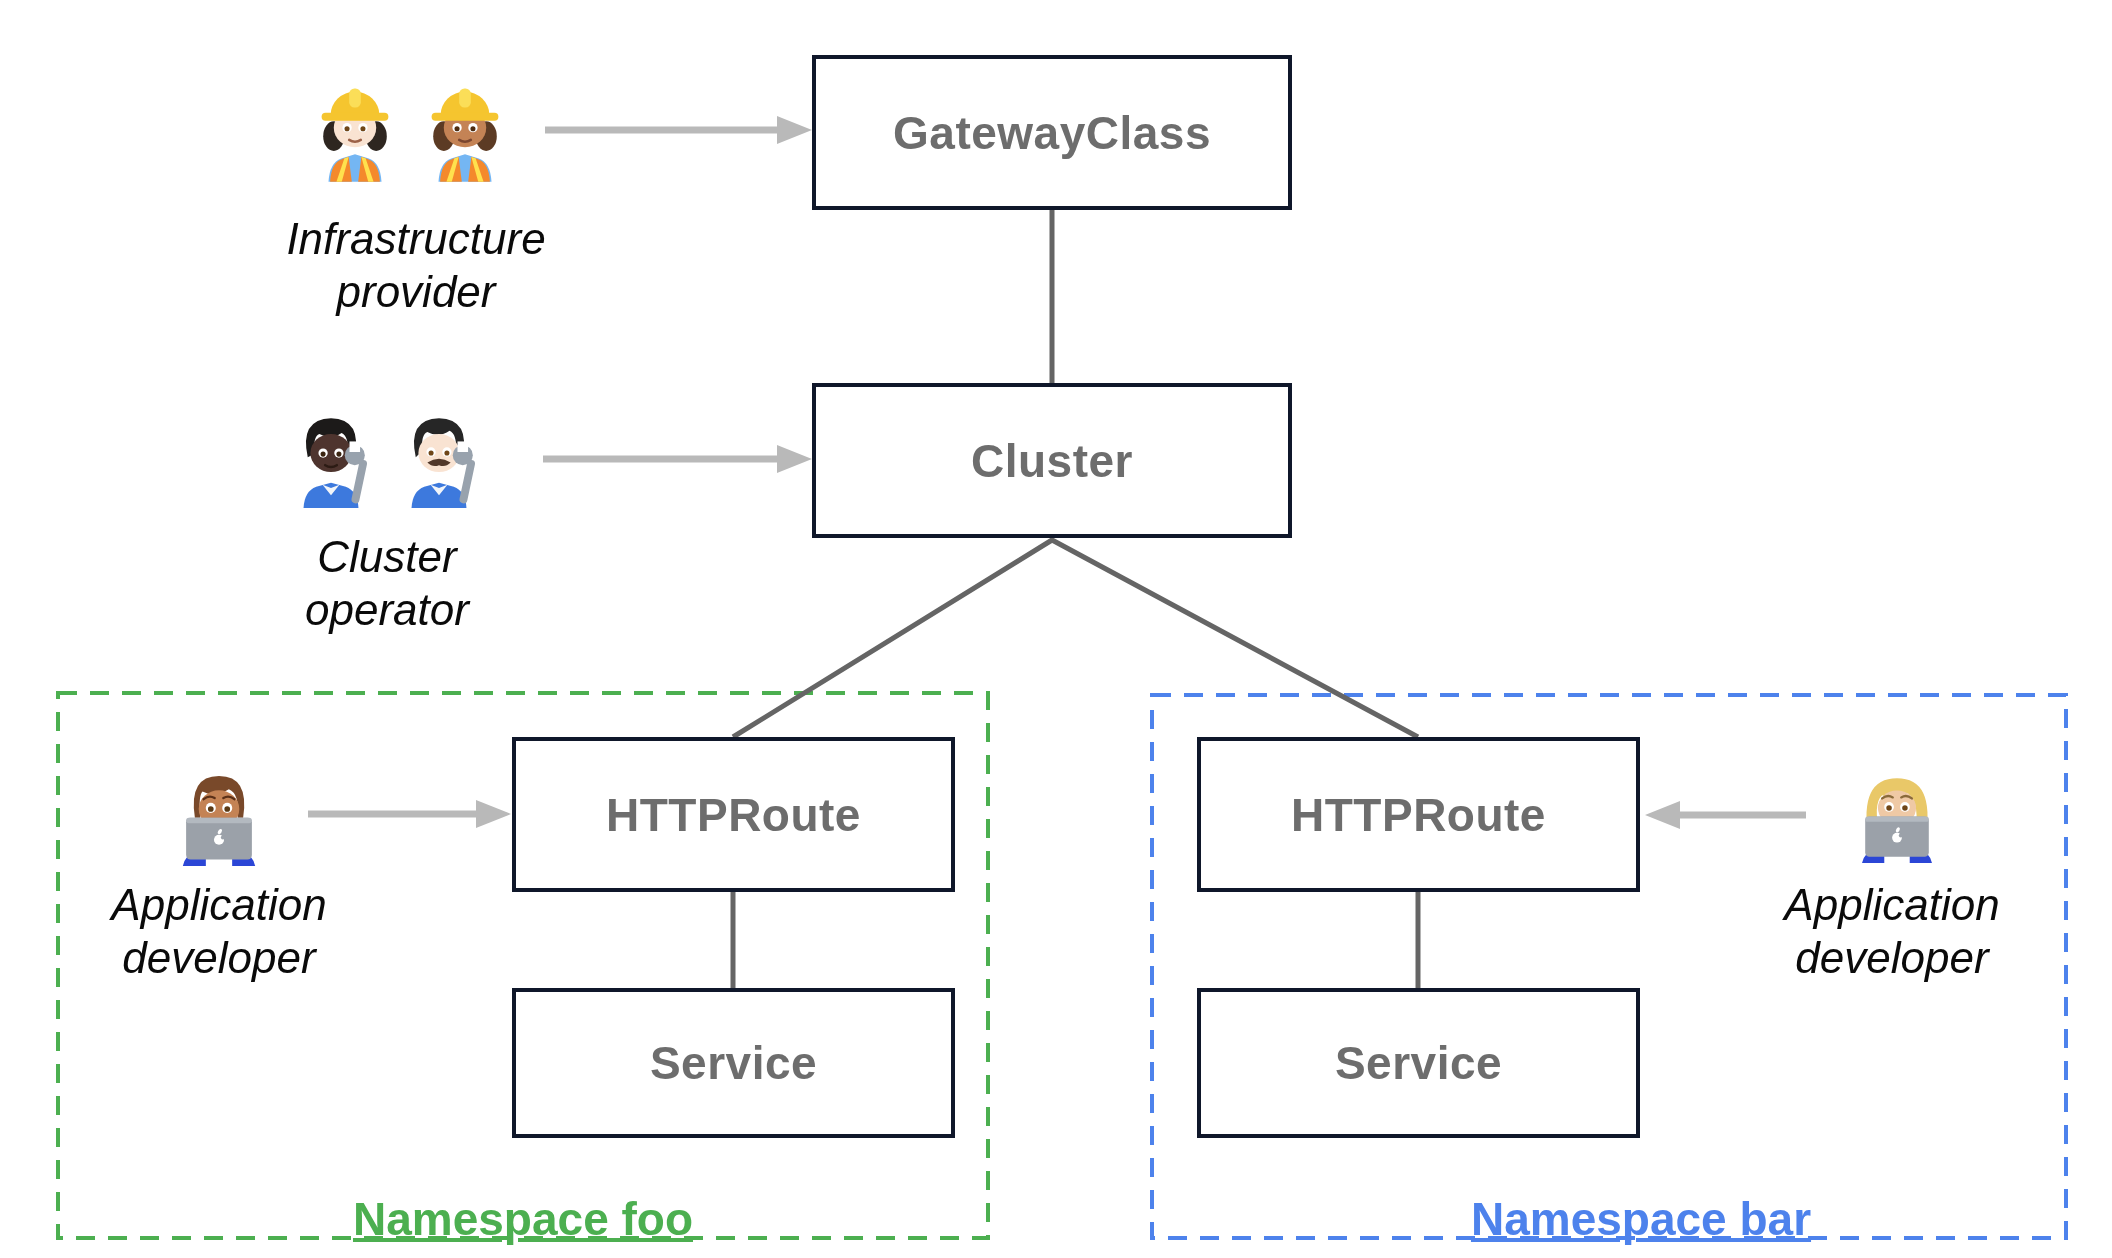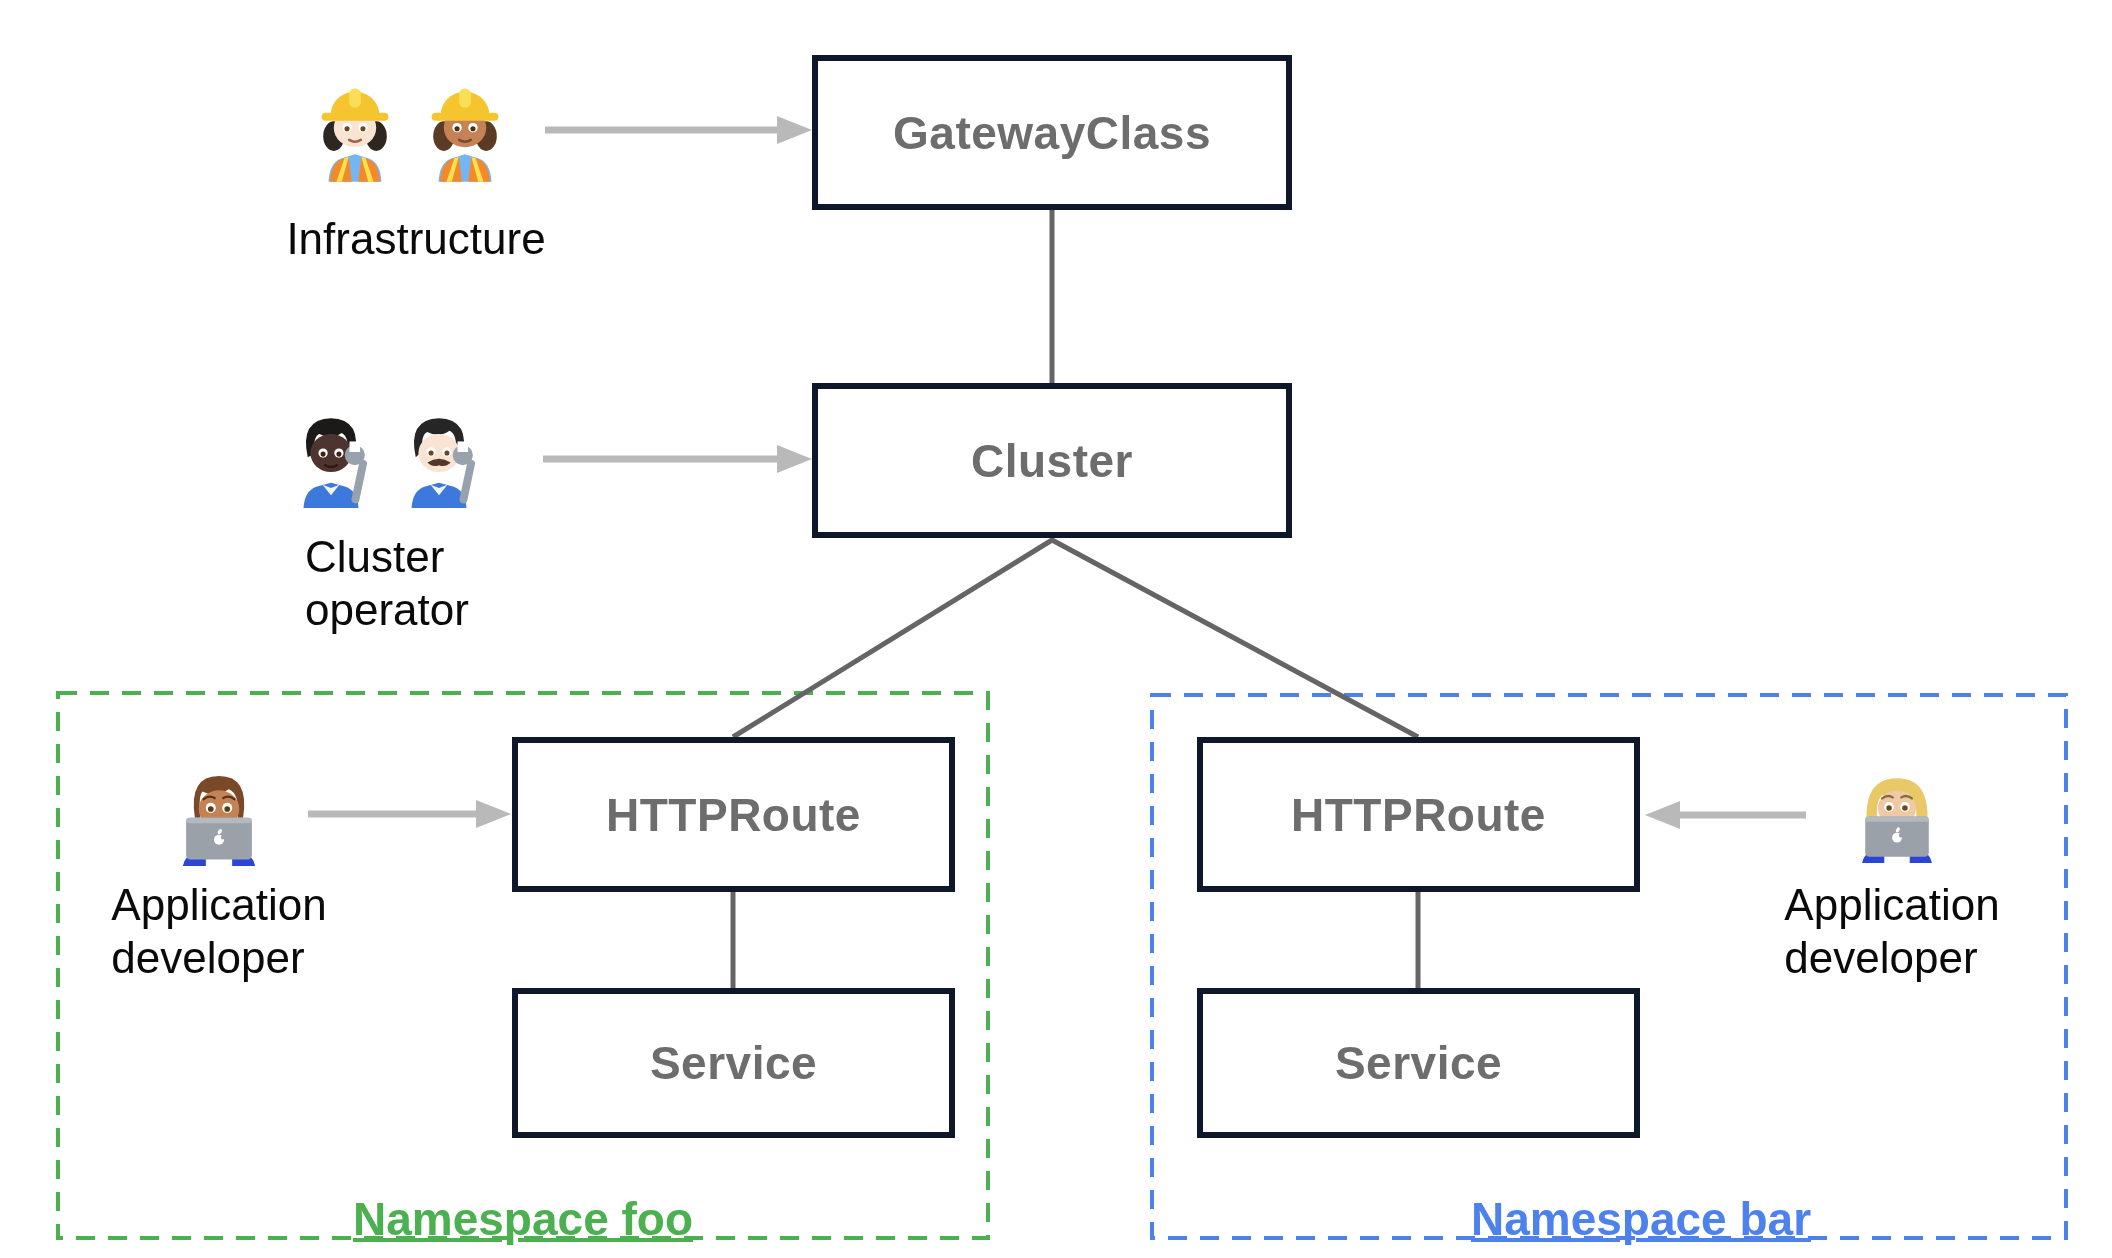--- a/index.html
+++ b/index.html
@@ -12,21 +12,21 @@
     overflow: hidden;
   }
   svg.overlay {
     position: absolute;
     left: 0; top: 0;
     width: 2112px; height: 1258px;
   }
   .node {
     position: absolute;
     box-sizing: border-box;
-    border: 6px solid #0f172a;
+    border: 4px solid #0f172a;
     background: #ffffff;
     display: flex;
     align-items: center;
     justify-content: center;
     font-weight: 700;
     font-size: 46px;
     color: #6d6d6d;
     letter-spacing: 0.5px;
   }
   .ns-label {
@@ -38,21 +38,23 @@
     text-decoration: underline;
   }
   .ns-label.foo { color: #4caf50; }
   .ns-label.bar { color: #4d82ec; margin-left: 32px; }
   .actor-label {
     position: absolute;
     transform: translateX(-50%);
     color: #0a0a0a;
     font-size: 44px;
     line-height: 53px;
+    text-align: center;
     white-space: nowrap;
+    font-style: italic;
   }
   .emoji { position: absolute; }
 </style>
 </head>
 <body>
 
 <div class="stage">
 
   <svg class="overlay" viewBox="0 0 2112 1258">
 
@@ -135,20 +137,21 @@
     <rect x="44.5" y="19" width="11" height="18" rx="5" fill="#FBDE58"></rect>
     <rect x="18.5" y="42" width="63" height="7.5" rx="3.75" fill="#F5C52F"></rect>
     <path d="M25 107 Q26 89 37 85 L50 81 L63 85 Q74 89 75 107 Z" fill="#74B6F3"></path>
     <path d="M26.5 107 Q27.5 89 38 85.5 L44 83.5 L47 107 Z" fill="#F4892C"></path>
     <path d="M73.5 107 Q72.5 89 62 85.5 L56 83.5 L53 107 Z" fill="#F4892C"></path>
     <path d="M32.5 107 L40 84.9 L44 83.6 L37.5 107 Z" fill="#FFE14D"></path>
     <path d="M67.5 107 L60 84.9 L56 83.6 L62.5 107 Z" fill="#FFE14D"></path>
   </svg>
   <div class="actor-label" style="left:416px;top:212px">
     <div>Infrastructure</div>
+    <div>provider</div>
   </div>
 
   <svg class="emoji" style="left:278px;top:396px" width="106" height="112" viewBox="0 0 100 106">
     <path d="M28 58 Q20 22 50 21 Q80 22 72 58 L66 55 Q67 38 60 35 Q50 42 39 36 Q33 38 34 55 Z" fill="#1c1a19"></path>
     <ellipse cx="50" cy="54" rx="19.5" ry="18" fill="#4E342E"></ellipse>
     <circle cx="42.5" cy="54" r="4.4" fill="#fff"></circle>
       <circle cx="57.5" cy="54" r="4.4" fill="#fff"></circle>
     <circle cx="42.5" cy="55" r="2.4" fill="#3a2410"></circle>
       <circle cx="57.5" cy="55" r="2.4" fill="#3a2410"></circle>
     <path d="M44.5 65.5 Q50 69 55.5 65.5" stroke="#2c1b14" stroke-width="2.4" fill="none" stroke-linecap="round"></path>

